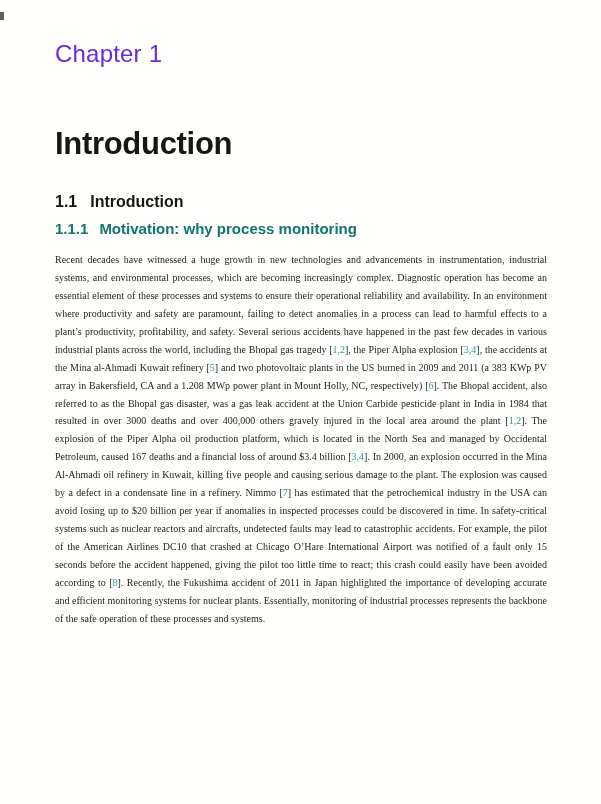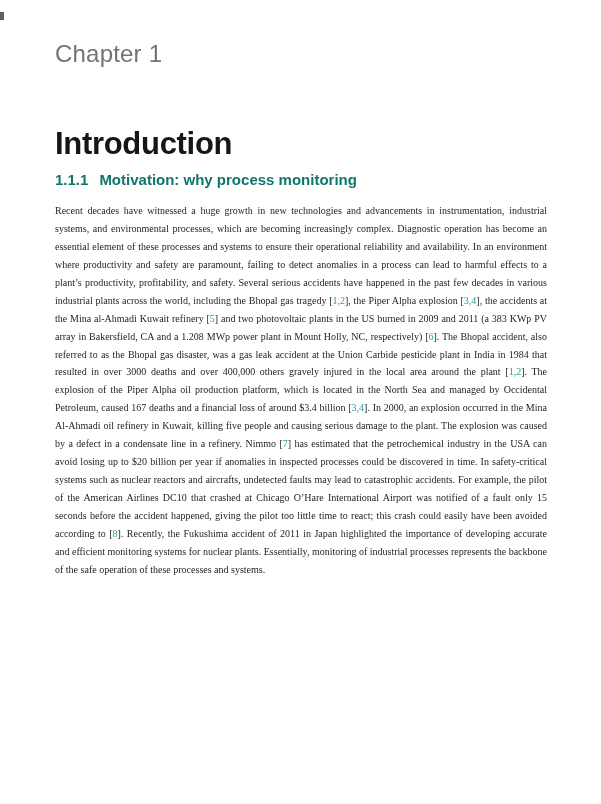--- a/index.html
+++ b/index.html
@@ -29,21 +29,21 @@
     left: 55px;
     top: 0;
     width: 492px;
   }
   .chapter-label {
     margin: 40px 0 0 0;
     font-family: "Liberation Sans", sans-serif;
     font-weight: 400;
     font-size: 24px;
     line-height: 28px;
-    color: #737373;
+    color: #6d28d9;
     letter-spacing: 0.2px;
   }
   .chapter-title {
     margin: 59px 0 0 0;
     font-family: "Liberation Sans", sans-serif;
     font-weight: 700;
     font-size: 31px;
     line-height: 34px;
     color: #161614;
     letter-spacing: -0.3px;
@@ -87,20 +87,23 @@
 <body>
 
 <div class="page">
   <div class="scan-artifact"></div>
   <div class="content">
 
     <div class="chapter-label">Chapter 1</div>
 
     <h1 class="chapter-title">Introduction</h1>
 
+    <h2 class="sec-h2">
+      <span class="sec-num-h2">1.1</span><span>Introduction</span>
+    </h2>
 
     <h3 class="sec-h3">
       <span class="sec-num-h3">1.1.1</span><span>Motivation: why process monitoring</span>
     </h3>
 
     <p class="body-text" id="body-paragraph"><span>Recent decades have witnessed a huge growth in new technologies and advancements in instrumentation, industrial systems, and environmental processes, which are becoming increasingly complex. Diagnostic operation has become an essential element of these processes and systems to ensure their operational reliability and availability. In an environment where productivity and safety are paramount, failing to detect anomalies in a process can lead to harmful effects to a plant’s productivity, profitability, and safety. Several serious accidents have happened in the past few decades in various industrial plants across the world, including the Bhopal gas tragedy [</span><span class="cite">1,2</span><span>], the Piper Alpha explosion [</span><span class="cite">3,4</span><span>], the accidents at the Mina al-Ahmadi Kuwait refinery [</span><span class="cite">5</span><span>] and two photovoltaic plants in the US burned in 2009 and 2011 (a 383 KWp PV array in Bakersfield, CA and a 1.208 MWp power plant in Mount Holly, NC, respectively) [</span><span class="cite">6</span><span>]. The Bhopal accident, also referred to as the Bhopal gas disaster, was a gas leak accident at the Union Carbide pesticide plant in India in 1984 that resulted in over 3000 deaths and over 400,000 others gravely injured in the local area around the plant [</span><span class="cite">1,2</span><span>]. The explosion of the Piper Alpha oil production platform, which is located in the North Sea and managed by Occidental Petroleum, caused 167 deaths and a financial loss of around $3.4 billion [</span><span class="cite">3,4</span><span>]. In 2000, an explosion occurred in the Mina Al-Ahmadi oil refinery in Kuwait, killing five people and causing serious damage to the plant. The explosion was caused by a defect in a condensate line in a refinery. Nimmo [</span><span class="cite">7</span><span>] has estimated that the petrochemical industry in the USA can avoid losing up to $20 billion per year if anomalies in inspected processes could be discovered in time. In safety-critical systems such as nuclear reactors and aircrafts, undetected faults may lead to catastrophic accidents. For example, the pilot of the American Airlines DC10 that crashed at Chicago O’Hare International Airport was notified of a fault only 15 seconds before the accident happened, giving the pilot too little time to react; this crash could easily have been avoided according to [</span><span class="cite">8</span><span>]. Recently, the Fukushima accident of 2011 in Japan highlighted the importance of developing accurate and efficient monitoring systems for nuclear plants. Essentially, monitoring of industrial processes represents the backbone of the safe operation of these processes and systems.</span></p>
 
   </div>
 </div>
 

